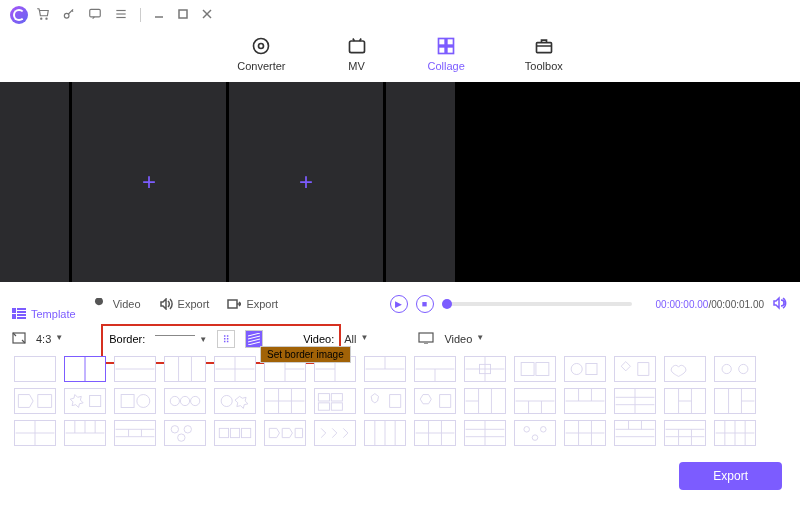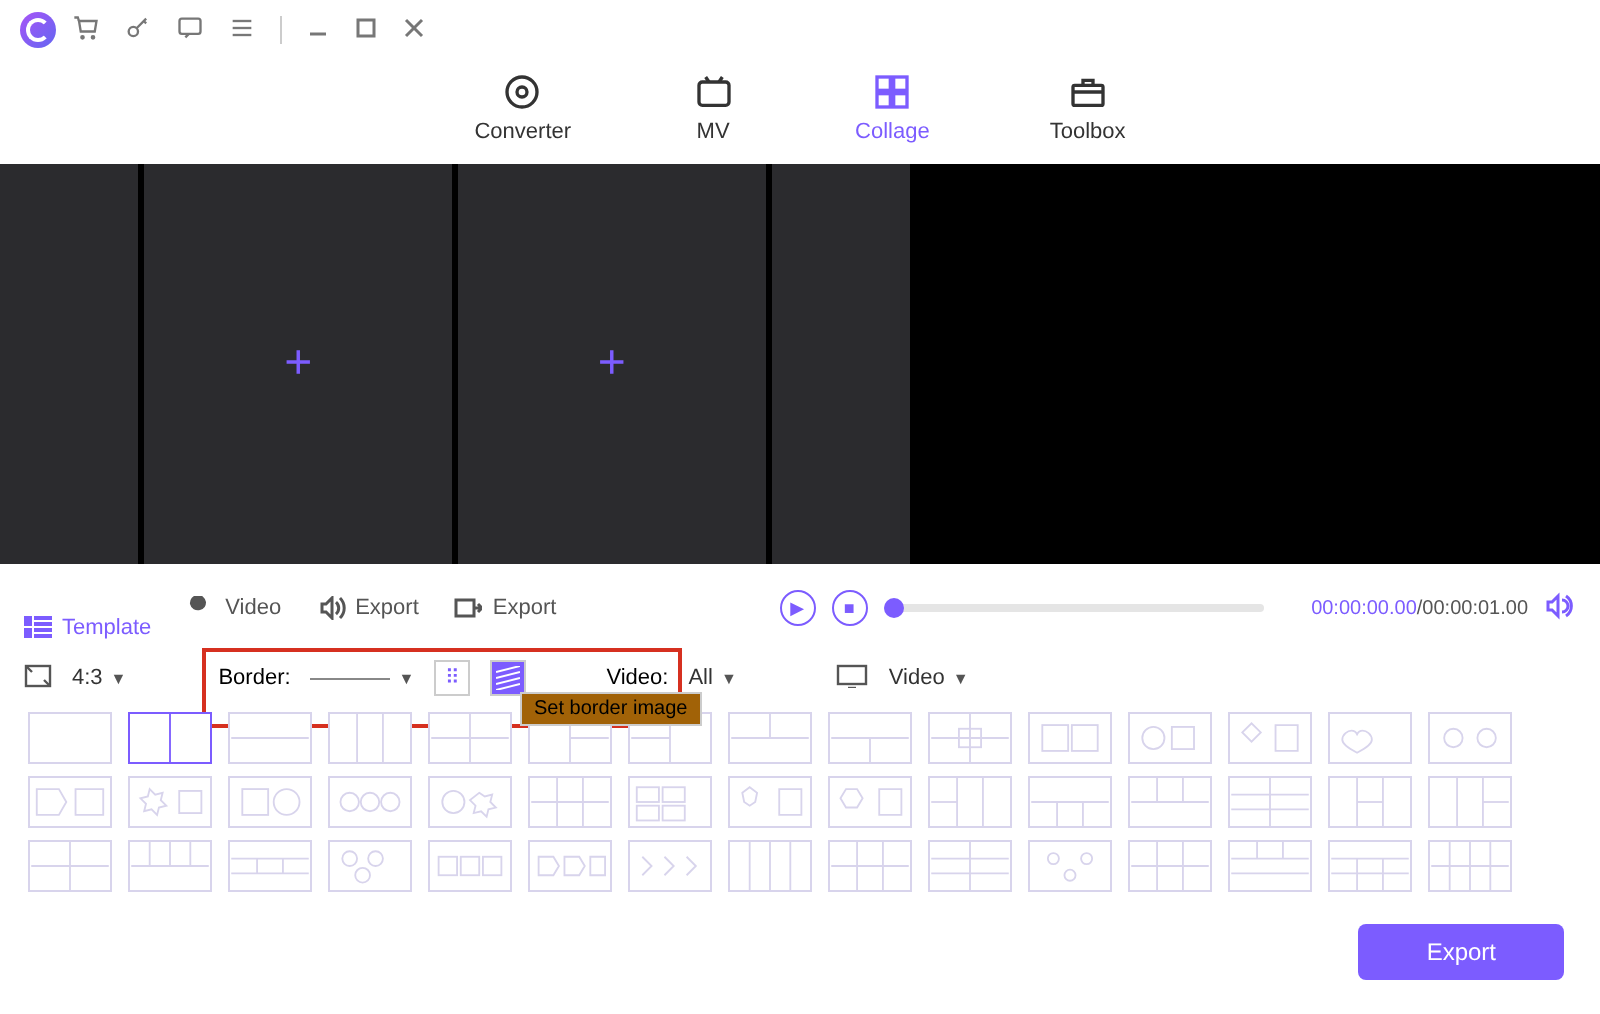--- a/index.html
+++ b/index.html
@@ -27,21 +27,21 @@
 .ctrl-tab .ic { width:14px; height:12px; }
 .spacer { flex:1; }
 .play-ctrl { display:flex; align-items:center; gap:8px; }
 .circ-btn { width:18px; height:18px; border:1.5px solid #7c5cff; border-radius:50%; display:flex; align-items:center; justify-content:center; cursor:pointer; color:#7c5cff; font-size:9px;}
 .timeline { width:190px; height:4px; background:#e5e5e5; border-radius:2px; position:relative; }
 .timeline-knob { position:absolute; left:0; top:-3px; width:10px; height:10px; background:#7c5cff; border-radius:50%; }
 .time-text { font-size:10px; color:#555;padding-left:16px;}
 .time-text .cur { color:#7c5cff; }
 .vol-ic { color:#7c5cff; cursor:pointer; }
 .options-row { display:flex; align-items:center; padding:4px 12px 8px; gap:10px; font-size:11px; position:relative;}
-.drop { display:flex; align-items:center; gap:4px; cursor:pointer; color:#333;}
+.drop { display:flex; align-items:flex-start; gap:4px; cursor:pointer; color:#333;}
 .drop .caret { font-size:8px; color:#555;}
 .hl-red { position:absolute; border:2px solid #d63020; pointer-events:none;}
 .hl1 { left:101px; top:-2px; width:240px; height:40px; }
 .border-line { width:40px; height:1px; background:#888; display:inline-block;}
 .border-btn { width:18px; height:18px; border:1px solid #ccc; display:flex; align-items:center; justify-content:center; cursor:pointer; font-size:10px; color:#7c5cff;}
 .border-btn.fill { background:#7c5cff; color:#fff;}
 .tooltip { position:absolute; left:260px; top:20px; background:#a16207; border:1px solid #ccc; padding:2px 6px; font-size:10px; white-space:nowrap; z-index:10;}
 .templates { padding: 0 14px 6px; display:flex; flex-direction:column; gap:6px;}
 .tpl-row { display:flex; gap:8px; }
 .tpl { width:42px; height:26px; border:1.2px solid #d8d4ec; cursor:pointer; position:relative; background:#fff;}

